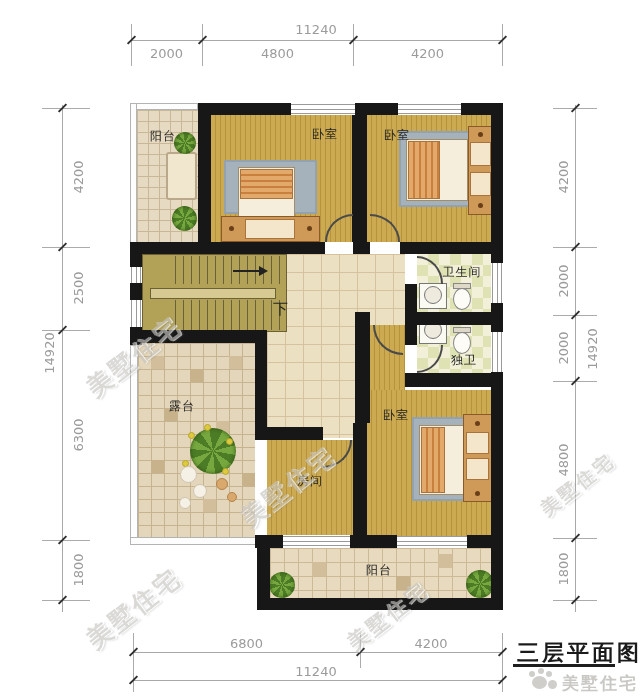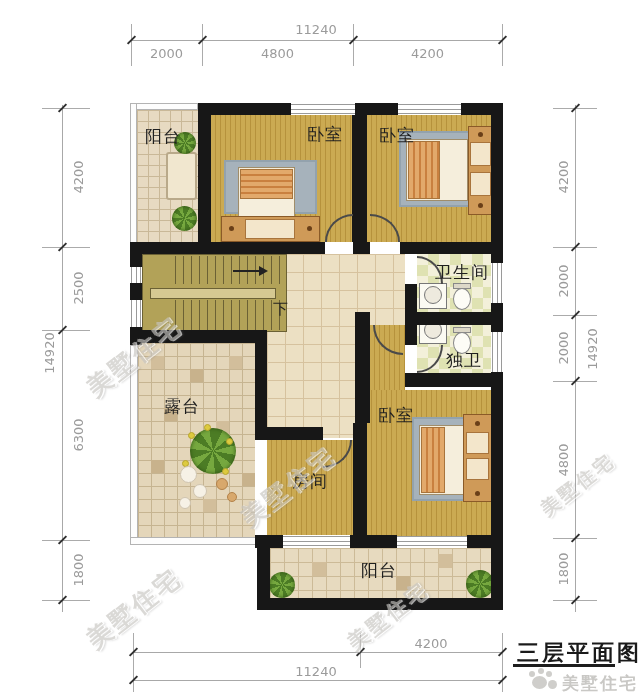--- a/index.html
+++ b/index.html
@@ -62,21 +62,21 @@
   .arc-bl{border-bottom:2px solid #4a4a4a;border-left:2px solid #4a4a4a;border-bottom-left-radius:100% 100%;}
   .arc-br{border-bottom:2px solid #4a4a4a;border-right:2px solid #4a4a4a;border-bottom-right-radius:100% 100%;}
   
   .dl{position:absolute;background:#a8a8a8;}
   .tk{position:absolute;background:#ababab;}
   .sl{position:absolute;width:11px;height:2px;background:#2f2f2f;transform:rotate(-45deg);}
   .dt{position:absolute;font-size:13px;color:#9b9b9b;text-align:center;white-space:nowrap;}
   .dtv{position:absolute;font-size:13px;color:#9b9b9b;white-space:nowrap;
        transform:translate(-50%,-50%) rotate(-90deg);}
   
-  .rl{position:absolute;transform:translate(-50%,-50%);font-size:17px;line-height:1;
+  .rl{position:absolute;transform:translate(-50%,-50%);font-size:12px;line-height:1;
       color:#1f1f1f;letter-spacing:1px;white-space:nowrap;}
   .arrow-line{position:absolute;background:#222;}
   .arrow-head{position:absolute;width:0;height:0;border-top:5px solid transparent;
       border-bottom:5px solid transparent;border-left:9px solid #222;}
   
   .wm{position:absolute;font-weight:700;font-family:"Liberation Serif",serif;color:#c7c5c1;opacity:.65;
       transform:rotate(-38deg);letter-spacing:3px;font-size:25px;white-space:nowrap;
       text-shadow:1px 1px 0 #ffffff,2px 2px 2px rgba(120,120,120,.4);}
   .title{position:absolute;font-family:"Liberation Serif",serif;font-weight:700;font-size:22px;
       color:#1a1a1a;letter-spacing:3px;white-space:nowrap;}
@@ -107,20 +107,21 @@
   <div class="dl" style="left:133px;top:652px;width:370px;height:1px;"></div>
   <div class="dl" style="left:133px;top:680px;width:370px;height:1px;"></div>
   <div class="tk" style="left:133px;top:633px;width:1px;height:59px;"></div>
   <div class="tk" style="left:360px;top:633px;width:1px;height:35px;"></div>
   <div class="tk" style="left:502px;top:633px;width:1px;height:59px;"></div>
   <div class="sl" style="left:128px;top:651px;"></div>
   <div class="sl" style="left:355px;top:651px;"></div>
   <div class="sl" style="left:497px;top:651px;"></div>
   <div class="sl" style="left:128px;top:679px;"></div>
   <div class="sl" style="left:497px;top:679px;"></div>
+  <div class="dt" style="left:133px;top:636px;width:227px;">6800</div>
   <div class="dt" style="left:360px;top:636px;width:142px;">4200</div>
   <div class="dt" style="left:266px;top:664px;width:100px;">11240</div>
 
   <div class="dl" style="left:62px;top:105px;width:1px;height:507px;"></div>
   <div class="tk" style="left:42px;top:108px;width:48px;height:1px;"></div>
   <div class="tk" style="left:42px;top:247px;width:48px;height:1px;"></div>
   <div class="tk" style="left:42px;top:330px;width:48px;height:1px;"></div>
   <div class="tk" style="left:42px;top:540px;width:48px;height:1px;"></div>
   <div class="tk" style="left:42px;top:600px;width:48px;height:1px;"></div>
   <div class="sl" style="left:57px;top:107px;"></div>

